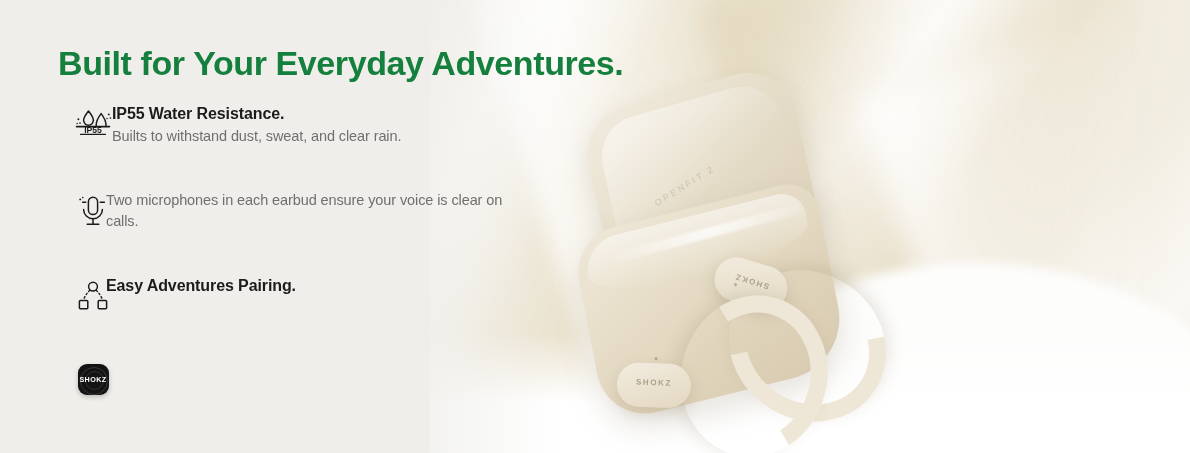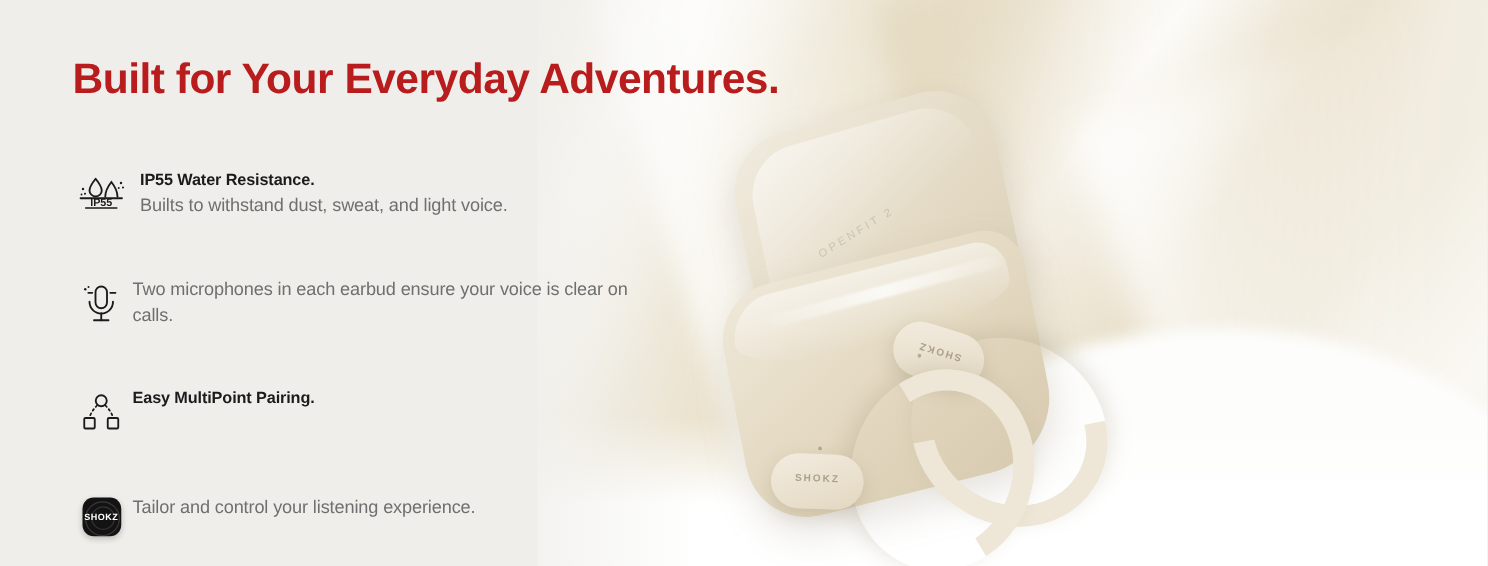--- a/index.html
+++ b/index.html
@@ -190,53 +190,52 @@
 
   
   .content { position: absolute; left: 0; top: 0; width: 600px; height: 453px; }
 
   .headline {
     position: absolute;
     left: 58px; top: 44px;
     font-size: 34px;
     font-weight: 700;
     letter-spacing: -0.4px;
-    color: #b91c1c;
+    color: #15803d;
     white-space: nowrap;
   }
 
   .features {
     position: absolute;
     left: 56px; top: 104px;
     width: 500px;
   }
   .feature {
     position: relative;
     min-height: 56px;
     padding-left: 50px;
     margin-bottom: 30px;
   }
   .feature:last-child { margin-bottom: 0; }
 
   .feature-icon {
     position: absolute;
-    left: 4px; top: 2px;
+    left: 16px; top: 2px;
     width: 42px; height: 42px;
     display: flex;
     align-items: flex-start;
     justify-content: center;
   }
   .feature-title {
-    font-size: 13px;
+    font-size: 16px;
     font-weight: 700;
     color: #1b1b1b;
     line-height: 1.2;
     margin-bottom: 3px;
     letter-spacing: -0.1px;
-    margin-top: 32px;
   }
   .feature-desc {
     font-size: 14.5px;
     font-weight: 400;
     color: #6f6f6f;
     line-height: 1.45;
     max-width: 420px;
     letter-spacing: -0.1px;
   }
 
@@ -335,21 +334,21 @@
             <circle cx="5.2" cy="17.6" r="0.75" fill="#1b1b1b"></circle>
             <circle cx="36.8" cy="8.4" r="0.95" fill="#1b1b1b"></circle>
             <circle cx="38.4" cy="12.0" r="0.85" fill="#1b1b1b"></circle>
             <circle cx="35.0" cy="12.4" r="0.75" fill="#1b1b1b"></circle>
             <line x1="4.5" y1="20.6" x2="37.5" y2="20.6" stroke="#1b1b1b" stroke-width="1.6" stroke-linecap="round"></line>
             <line x1="8.5" y1="28.4" x2="33.5" y2="28.4" stroke="#1b1b1b" stroke-width="1.2" stroke-linecap="round"></line>
             <text x="21" y="27.2" text-anchor="middle" font-family="Liberation Sans, sans-serif" font-size="8.6" font-weight="700" fill="#1b1b1b">IP55</text>
           </svg>
         </div>
         <div class="feature-title">IP55 Water Resistance.</div>
-        <div class="feature-desc">Builts to withstand dust, sweat, and light voice.</div>
+        <div class="feature-desc">Builts to withstand dust, sweat, and clear rain.</div>
       </div>
 
       <div class="feature">
         <div class="feature-icon">
           <svg width="40" height="40" viewBox="0 0 40 40" fill="none" aria-hidden="true">
             <rect x="15.4" y="5.2" width="9.2" height="17.4" rx="4.6" stroke="#1b1b1b" stroke-width="1.5" fill="none"></rect>
             <path d="M10.6 17.4 a9.4 9.4 0 0 0 18.8 0" stroke="#1b1b1b" stroke-width="1.5" fill="none" stroke-linecap="round"></path>
             <line x1="20" y1="26.8" x2="20" y2="32.2" stroke="#1b1b1b" stroke-width="1.5" stroke-linecap="round"></line>
             <line x1="14.2" y1="32.2" x2="25.8" y2="32.2" stroke="#1b1b1b" stroke-width="1.5" stroke-linecap="round"></line>
             <line x1="27.2" y1="10.2" x2="31.4" y2="10.2" stroke="#1b1b1b" stroke-width="1.4" stroke-linecap="round"></line>
@@ -364,29 +363,28 @@
       <div class="feature">
         <div class="feature-icon">
           <svg width="40" height="40" viewBox="0 0 40 40" fill="none" aria-hidden="true">
             <circle cx="20" cy="8.6" r="4.4" stroke="#1b1b1b" stroke-width="1.5" fill="none"></circle>
             <path d="M16.8 12.2 C13.6 15.4 11.6 18.6 10.8 21.4" stroke="#1b1b1b" stroke-width="1.4" fill="none" stroke-linecap="round" stroke-dasharray="1.6 2.4"></path>
             <path d="M23.2 12.2 C26.4 15.4 28.4 18.6 29.2 21.4" stroke="#1b1b1b" stroke-width="1.4" fill="none" stroke-linecap="round" stroke-dasharray="1.6 2.4"></path>
             <rect x="6.4" y="22.4" width="8.4" height="8.4" rx="1" stroke="#1b1b1b" stroke-width="1.5" fill="none"></rect>
             <rect x="25.2" y="22.4" width="8.4" height="8.4" rx="1" stroke="#1b1b1b" stroke-width="1.5" fill="none"></rect>
           </svg>
         </div>
-        <div class="feature-title">Easy MultiPoint Pairing.</div>
+        <div class="feature-title">Easy Adventures Pairing.</div>
       </div>
 
       <div class="feature">
         <div class="feature-icon">
           <div class="app-icon">
             <div class="ring"></div>
             <div class="ring2"></div>
             <div class="label">SHOKZ</div>
           </div>
         </div>
-        <div class="feature-desc">Tailor and control your listening experience.</div>
       </div>
 
     </div>
   </div>
 </div>
 
 </body></html>

